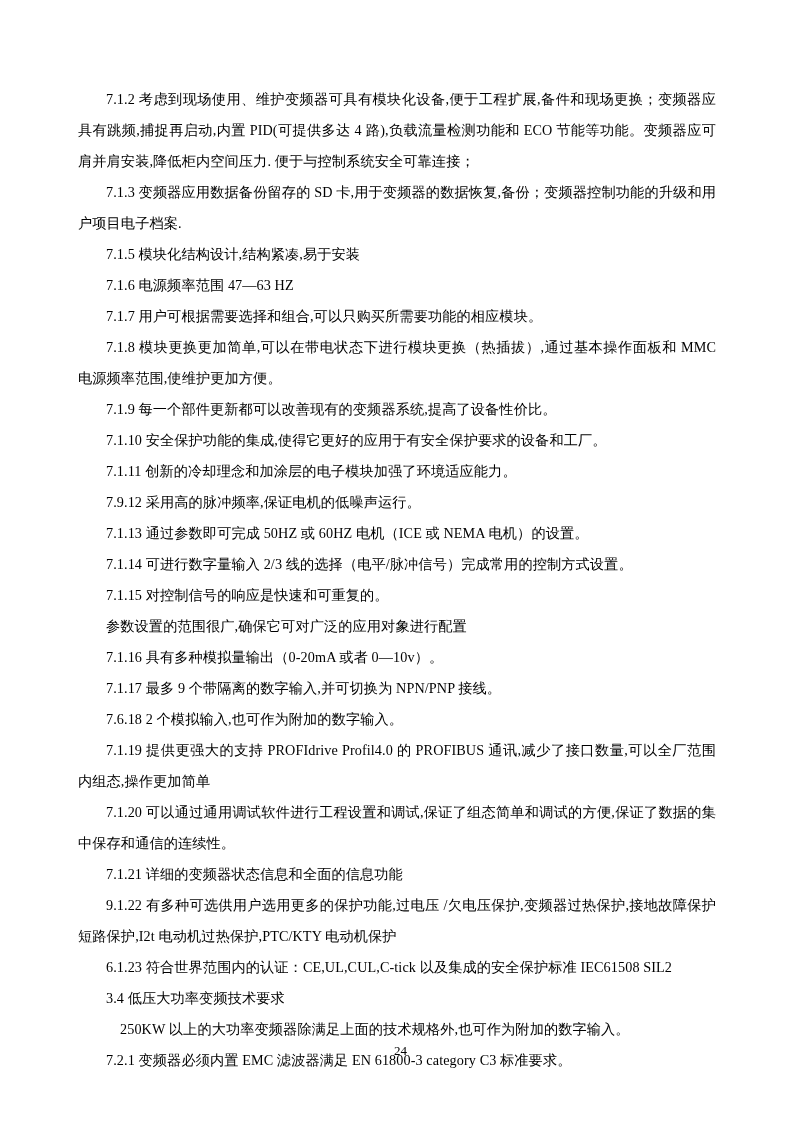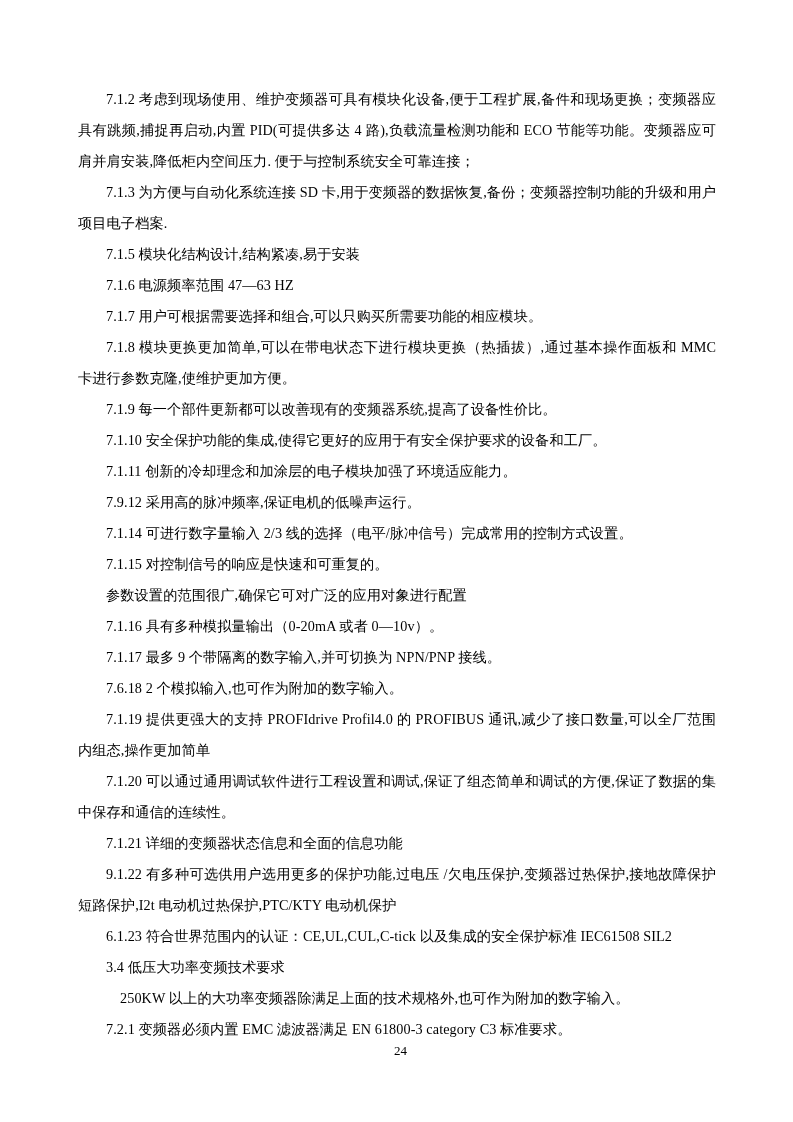--- a/index.html
+++ b/index.html
@@ -49,29 +49,30 @@
     color: #000000;
   }
 </style>
 </head>
 <body>
 
 <div class="page">
   <div class="content">
 
     <p class="para indent2">7.1.2 考虑到现场使用、维护变频器可具有模块化设备,便于工程扩展,备件和现场更换；变频器应具有跳频,捕捉再启动,内置 PID(可提供多达 4 路),负载流量检测功能和 ECO 节能等功能。变频器应可肩并肩安装,降低柜内空间压力. 便于与控制系统安全可靠连接；</p>
-    <p class="para indent2">7.1.3 为方便与自动化系统连接 SD 卡,用于变频器的数据恢复,备份；变频器控制功能的升级和用户项目电子档案.</p>
+    <p class="para indent2">7.1.3 变频器应用数据备份留存的 SD 卡,用于变频器的数据恢复,备份；变频器控制功能的升级和用户项目电子档案.</p>
     <p class="para indent2">7.1.5 模块化结构设计,结构紧凑,易于安装</p>
     <p class="para indent2">7.1.6 电源频率范围 47—63 HZ</p>
     <p class="para indent2">7.1.7 用户可根据需要选择和组合,可以只购买所需要功能的相应模块。</p>
-    <p class="para indent2">7.1.8 模块更换更加简单,可以在带电状态下进行模块更换（热插拔）,通过基本操作面板和 MMC 卡进行参数克隆,使维护更加方便。</p>
+    <p class="para indent2">7.1.8 模块更换更加简单,可以在带电状态下进行模块更换（热插拔）,通过基本操作面板和 MMC 电源频率范围,使维护更加方便。</p>
     <p class="para indent2">7.1.9 每一个部件更新都可以改善现有的变频器系统,提高了设备性价比。</p>
     <p class="para indent2">7.1.10 安全保护功能的集成,使得它更好的应用于有安全保护要求的设备和工厂。</p>
     <p class="para indent2">7.1.11 创新的冷却理念和加涂层的电子模块加强了环境适应能力。</p>
     <p class="para indent2">7.9.12 采用高的脉冲频率,保证电机的低噪声运行。</p>
+    <p class="para indent2">7.1.13 通过参数即可完成 50HZ 或 60HZ 电机（ICE 或 NEMA 电机）的设置。</p>
     <p class="para indent2">7.1.14 可进行数字量输入 2/3 线的选择（电平/脉冲信号）完成常用的控制方式设置。</p>
     <p class="para indent2">7.1.15 对控制信号的响应是快速和可重复的。</p>
     <p class="para indent2">参数设置的范围很广,确保它可对广泛的应用对象进行配置</p>
     <p class="para indent2">7.1.16 具有多种模拟量输出（0-20mA 或者 0—10v）。</p>
     <p class="para indent2">7.1.17 最多 9 个带隔离的数字输入,并可切换为 NPN/PNP 接线。</p>
     <p class="para indent2">7.6.18 2 个模拟输入,也可作为附加的数字输入。</p>
     <p class="para indent2">7.1.19 提供更强大的支持 PROFIdrive Profil4.0 的 PROFIBUS 通讯,减少了接口数量,可以全厂范围内组态,操作更加简单</p>
     <p class="para indent2">7.1.20 可以通过通用调试软件进行工程设置和调试,保证了组态简单和调试的方便,保证了数据的集中保存和通信的连续性。</p>
     <p class="para indent2">7.1.21 详细的变频器状态信息和全面的信息功能</p>
     <p class="para indent2">9.1.22 有多种可选供用户选用更多的保护功能,过电压 /欠电压保护,变频器过热保护,接地故障保护短路保护,I2t 电动机过热保护,PTC/KTY 电动机保护</p>

